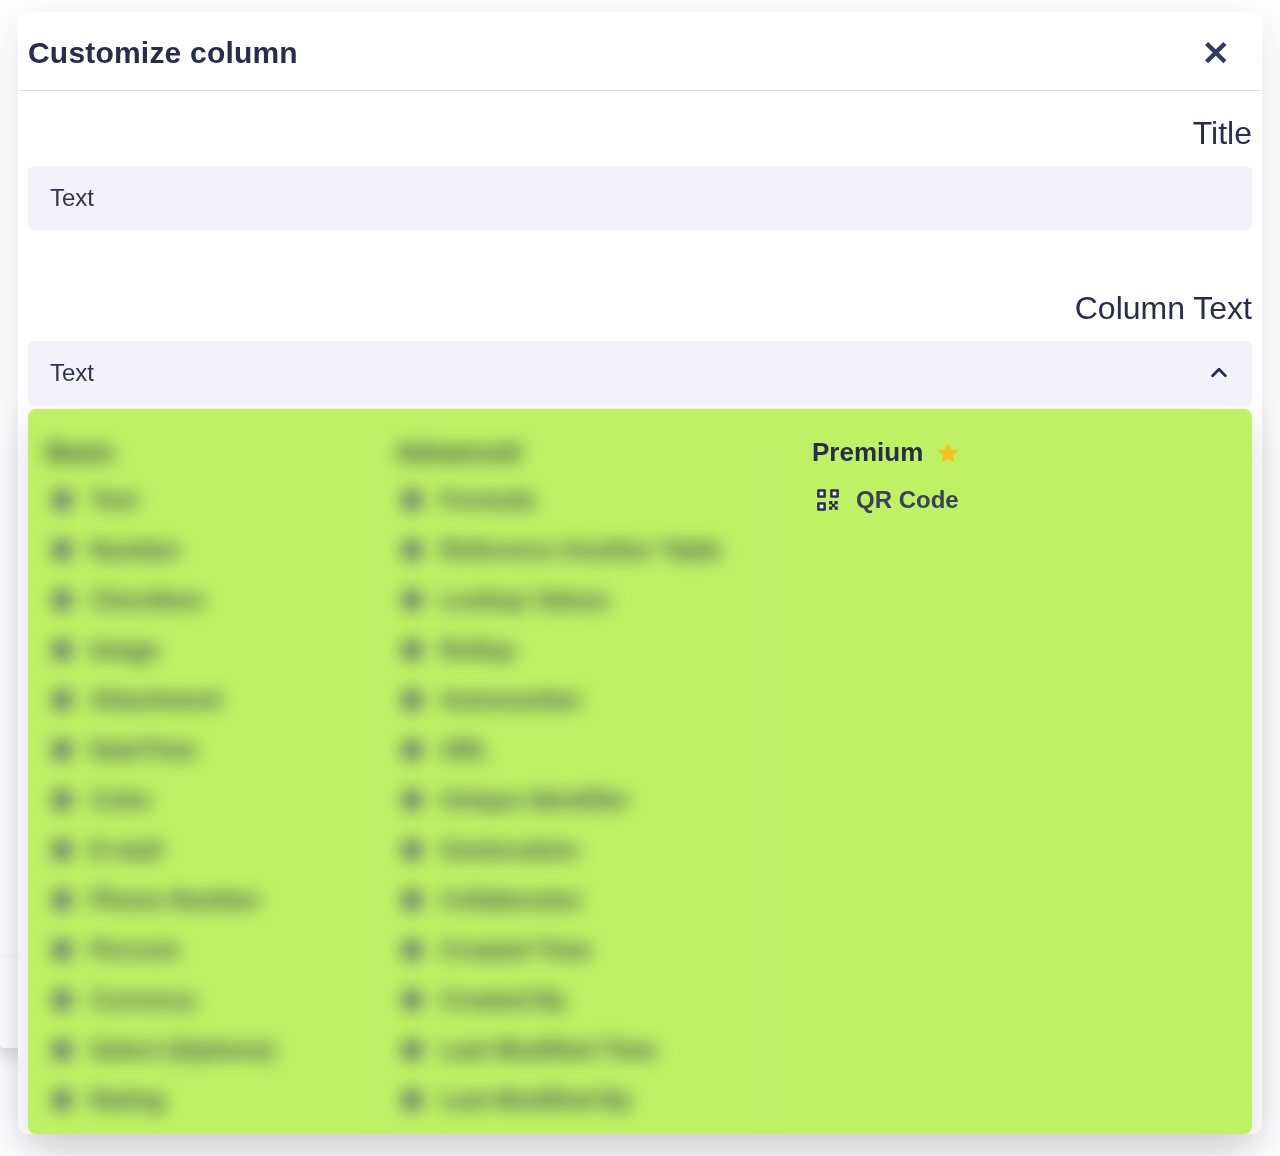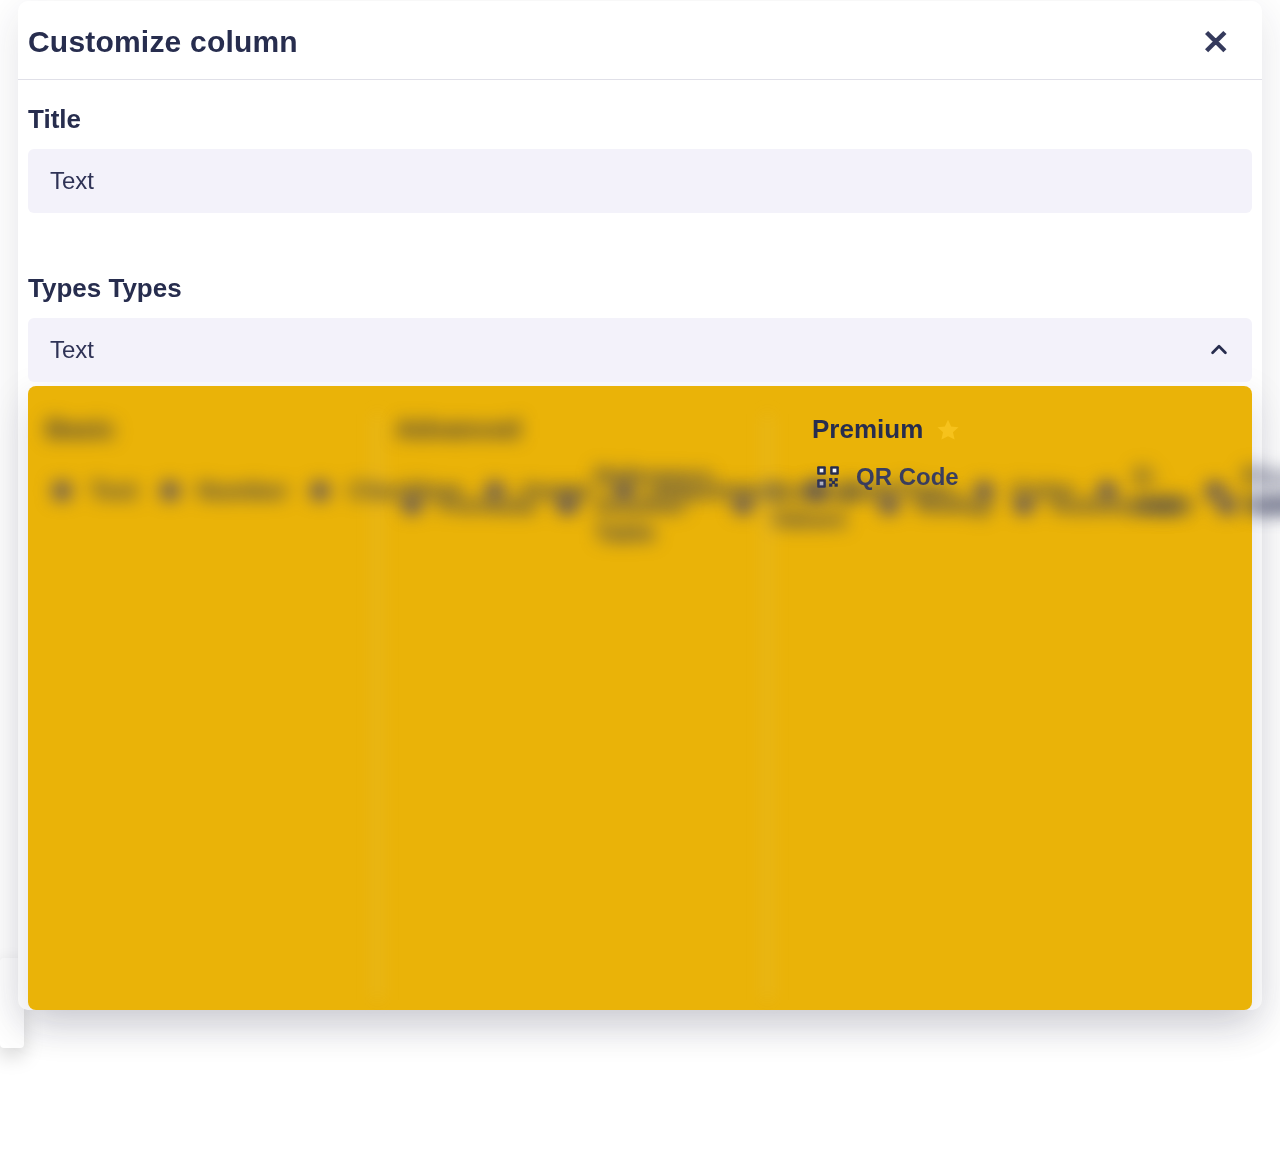--- a/index.html
+++ b/index.html
@@ -18,21 +18,21 @@
     width: 1280px;
     height: 1156px;
     background: #ffffff;
     font-family: "Segoe UI", "Helvetica Neue", Arial, sans-serif;
     color: var(--ink);
   }
   .wrap {
     position: relative;
     width: 1280px;
     height: 1156px;
-    padding: 1px 18px;
+    padding: 12px 18px;
   }
   .shadow-stub {
     position: absolute;
     left: 0;
     bottom: 108px;
     width: 24px;
     height: 90px;
     background: #ffffff;
     box-shadow: 0 8px 20px rgba(0,0,0,0.18);
     border-radius: 4px;
@@ -70,24 +70,25 @@
     cursor: pointer;
     padding: 0 4px;
     line-height: 1;
   }
 
   .body {
     padding: 24px 10px 0 10px;
   }
 
   .field-label {
-    font-size: 26px;
-    font-weight: 700;
+    font-size: 32px;
+    font-weight: 400;
     margin: 0 0 14px 0;
     color: var(--ink);
+    text-align: right;
   }
   .text-field {
     width: 100%;
     background: var(--field-bg);
     border-radius: 6px;
     padding: 18px 22px;
     font-size: 24px;
     color: var(--ink-soft);
     font-weight: 500;
   }
@@ -109,21 +110,21 @@
     cursor: pointer;
   }
   .chevron {
     width: 22px;
     height: 22px;
   }
   .chevron svg { display: block; }
 
   .dropdown {
     margin: 4px 0 0 0;
-    background: #eab308;
+    background: #bef264;
     border-radius: 8px;
     box-shadow: 0 14px 40px rgba(30,30,60,0.15);
     display: flex;
     padding: 28px 0 10px 0;
     min-height: 624px;
   }
   .col {
     padding: 0 28px 6px 18px;
     min-width: 0;
   }
@@ -139,21 +140,21 @@
     font-weight: 800;
     color: var(--ink);
     margin: 0 0 14px 0;
   }
   .star-icon {
     width: 26px;
     height: 26px;
     color: var(--star);
   }
 
-  .items { display: flex; flex-direction: row; gap: 14px; }
+  .items { display: flex; flex-direction: column; gap: 14px; }
   .item {
     display: flex;
     align-items: center;
     gap: 14px;
     font-size: 24px;
     font-weight: 600;
     color: var(--ink-muted);
     cursor: pointer;
     padding: 4px 2px;
   }
@@ -190,21 +191,21 @@
     </div>
 
     <div class="body">
       <div class="field-label">Title</div>
       <div class="text-field">
         <span>Text</span>
       </div>
 
       <div class="gap"></div>
 
-      <div class="field-label">Types Types</div>
+      <div class="field-label">Column Text</div>
       <div class="select-field">
         <span>Text</span>
         <span class="chevron">
           <svg viewBox="0 0 24 24" width="22" height="22" fill="none" stroke="#272d4e" stroke-width="3" stroke-linecap="round" stroke-linejoin="round">
               <polyline points="5 15 12 8 19 15"></polyline>
             </svg>
         </span>
       </div>
 
       <div class="dropdown">

